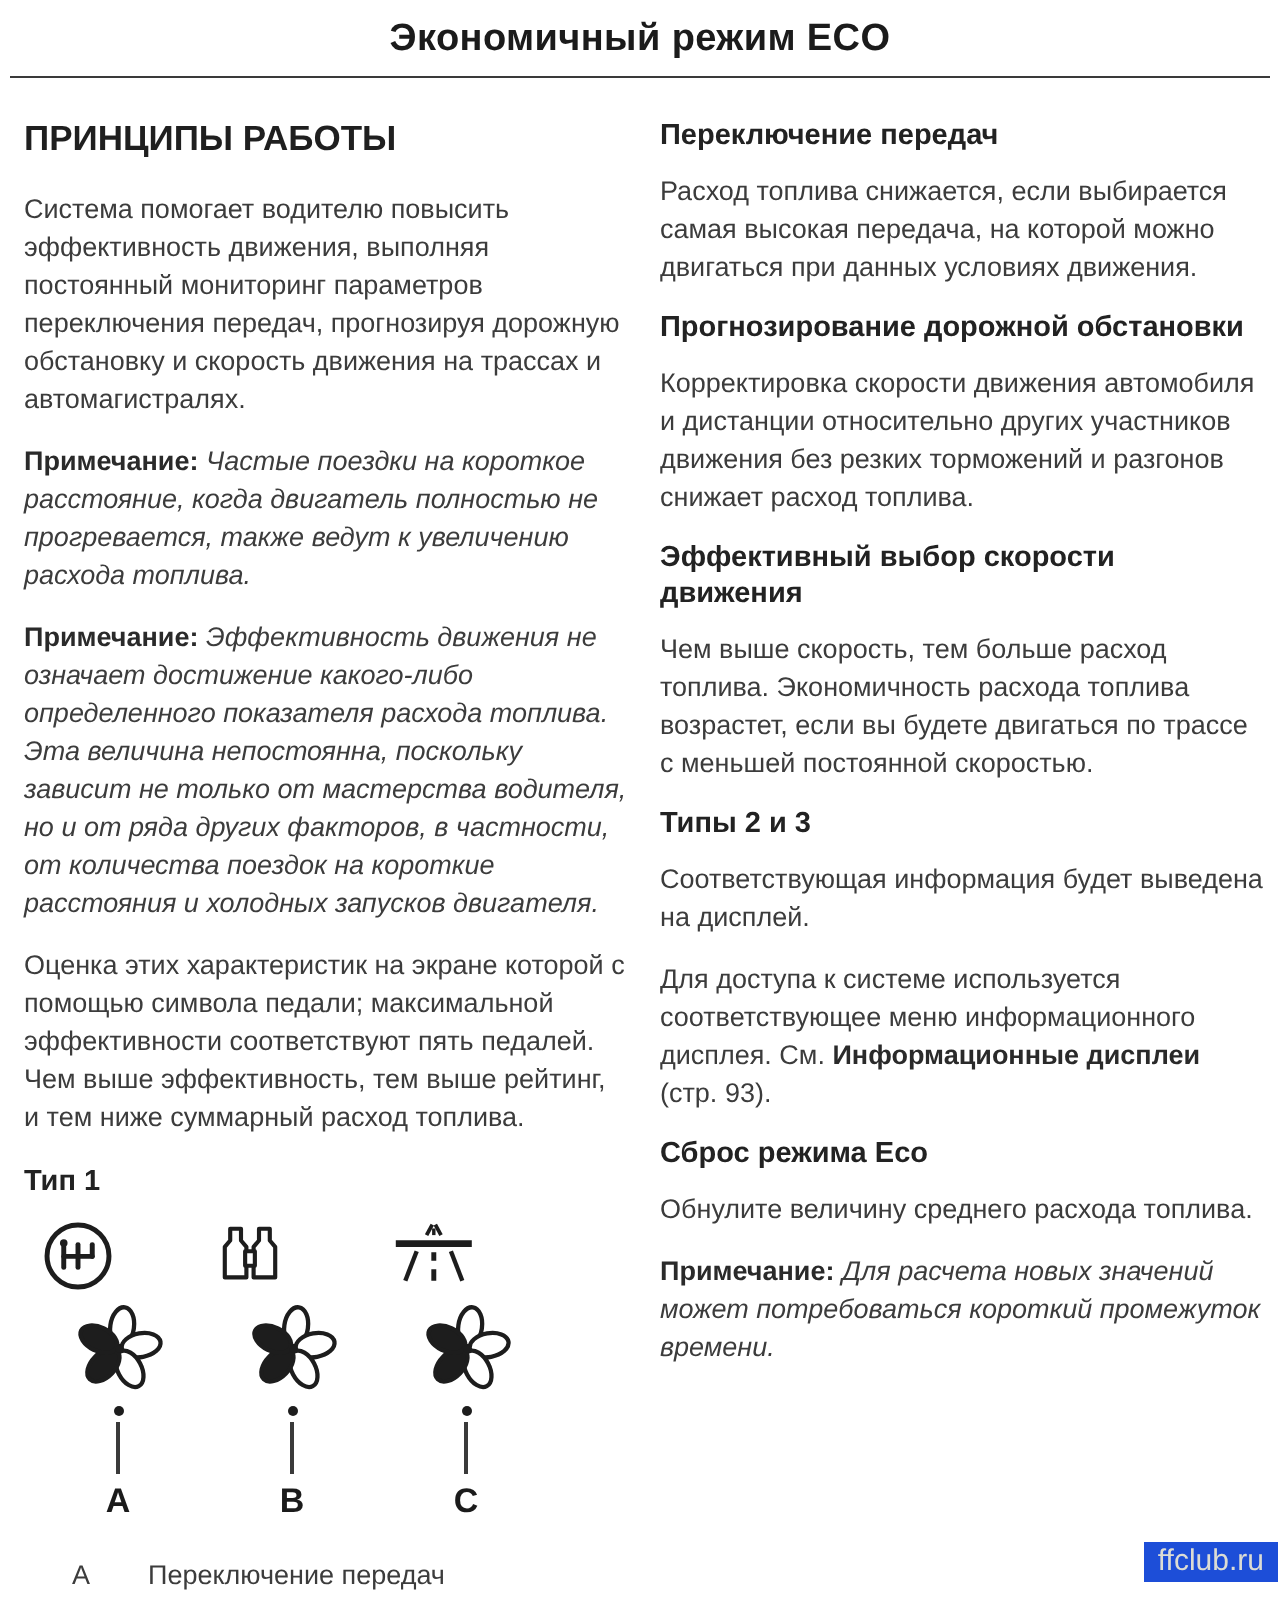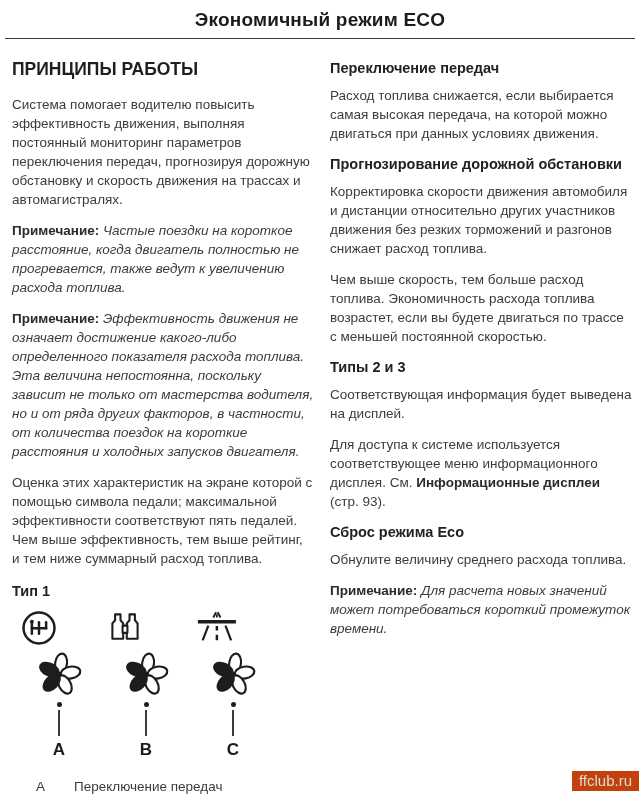--- a/index.html
+++ b/index.html
@@ -42,21 +42,21 @@
   
   .legend { margin: 18px 0 0 24px; font-size: 13.5px; }
   .legend-row { display: flex; margin-bottom: 7px; line-height: 18px; }
   .legend-letter { width: 38px; flex: none; }
   .legend-text { }
   .legend-row.row-b .legend-text { max-width: 212px; }
 
   
   .watermark {
     position: absolute; right: 1px; bottom: 9px;
-    background: #c2410c; color: #dcdcd4;
+    background: #1d4ed8; color: #dcdcd4;
     font-size: 15px; padding: 1px 7px 2px 7px;
   }
 </style>
 </head>
 <body>
 
 <div class="page-header">
   <div class="page-title">Экономичный режим ECO</div>
   <div class="header-rule"></div>
 </div>
@@ -186,20 +186,21 @@
     </div>
   </div>
 
   <div class="col">
     <h2 class="sub-heading">Переключение передач</h2>
     <p class="body-text">Расход топлива снижается, если выбирается самая высокая передача, на которой можно двигаться при данных условиях движения.</p>
 
     <h2 class="sub-heading mt">Прогнозирование дорожной обстановки</h2>
     <p class="body-text">Корректировка скорости движения автомобиля и дистанции относительно других участников движения без резких торможений и разгонов снижает расход топлива.</p>
 
+    <h2 class="sub-heading mt">Эффективный выбор скорости движения</h2>
     <p class="body-text">Чем выше скорость, тем больше расход топлива. Экономичность расхода топлива возрастет, если вы будете двигаться по трассе с меньшей постоянной скоростью.</p>
 
     <h2 class="sub-heading mt">Типы 2 и 3</h2>
     <p class="body-text">Соответствующая информация будет выведена на дисплей.</p>
 
     <p class="body-text"><span>Для доступа к системе используется соответствующее меню информационного дисплея.  См. </span><span class="bold-ref">Информационные дисплеи</span><span> (стр. 93).</span></p>
 
     <h2 class="sub-heading mt">Сброс режима Eco</h2>
     <p class="body-text">Обнулите величину среднего расхода топлива.</p>
 

